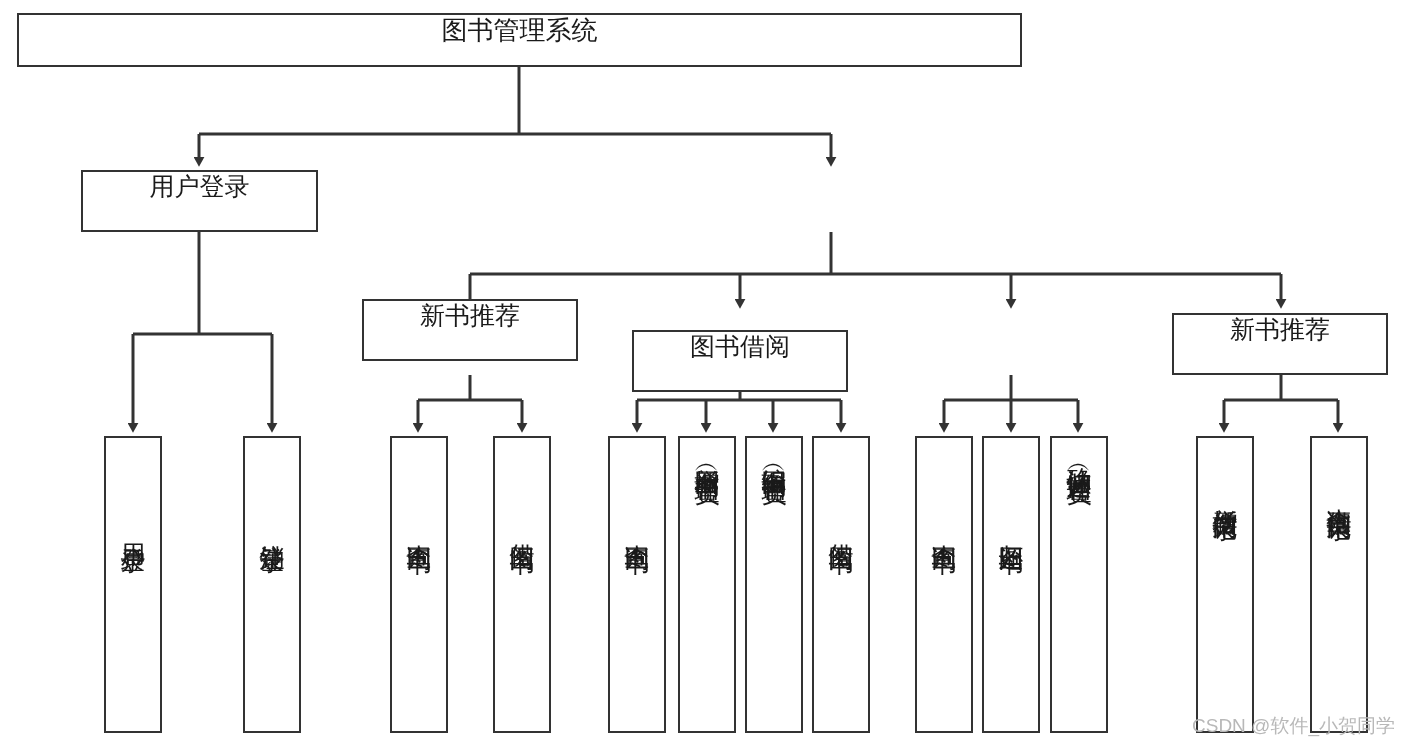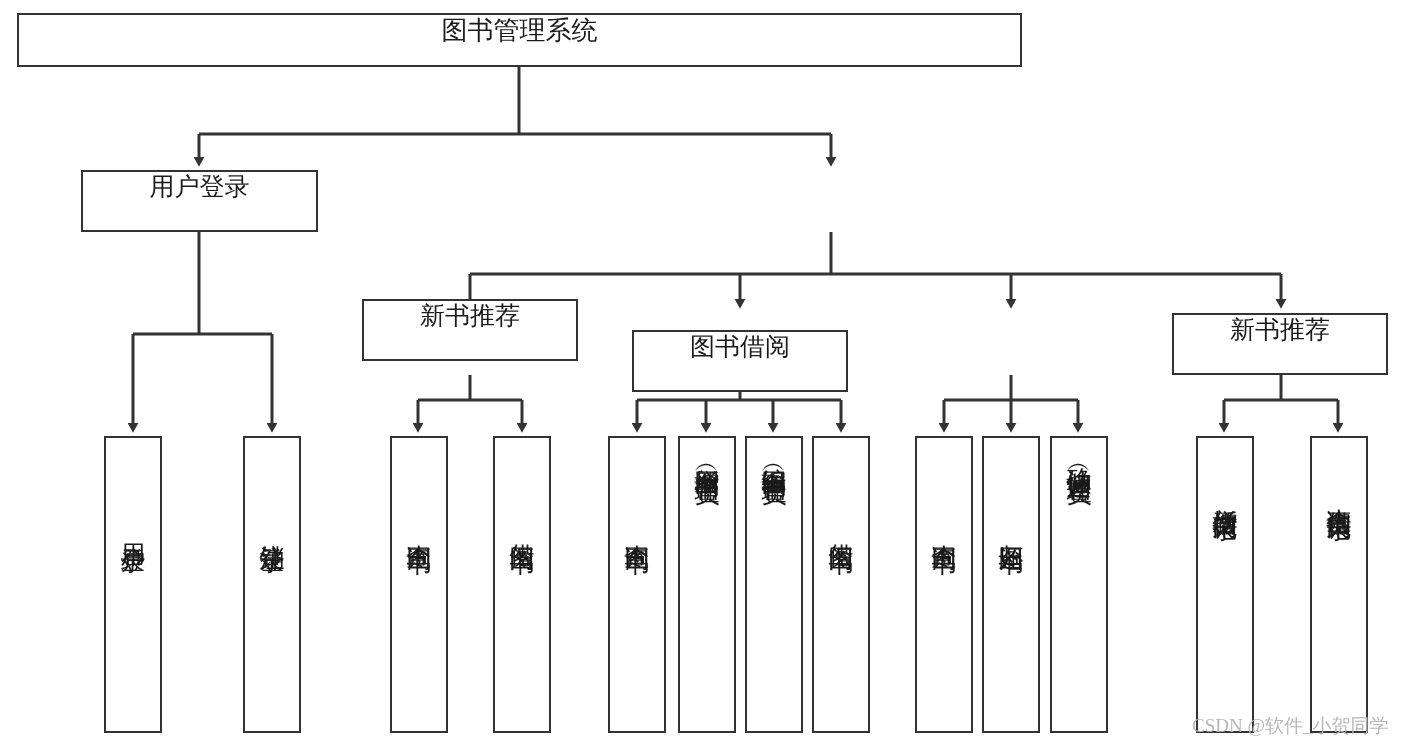--- a/index.html
+++ b/index.html
@@ -64,21 +64,21 @@
     white-space: nowrap;
   }
   .watermark {
     position: absolute;
     left: 1192px;
     top: 713px;
     font-size: 19px;
     color: #b8b8b8;
     white-space: nowrap;
     z-index: 5;
-    font-family: Liberation Serif, serif;
+    font-family: Liberation Sans, sans-serif;
   }
 </style>
 </head>
 <body>
 
 <div id="canvas">
 
   <svg id="edges" viewBox="0 0 1405 747" xmlns="http://www.w3.org/2000/svg">
     <defs>
       <marker id="arrow" markerWidth="10" markerHeight="11" refX="1.2" refY="5.5" orient="auto" markerUnits="userSpaceOnUse">

